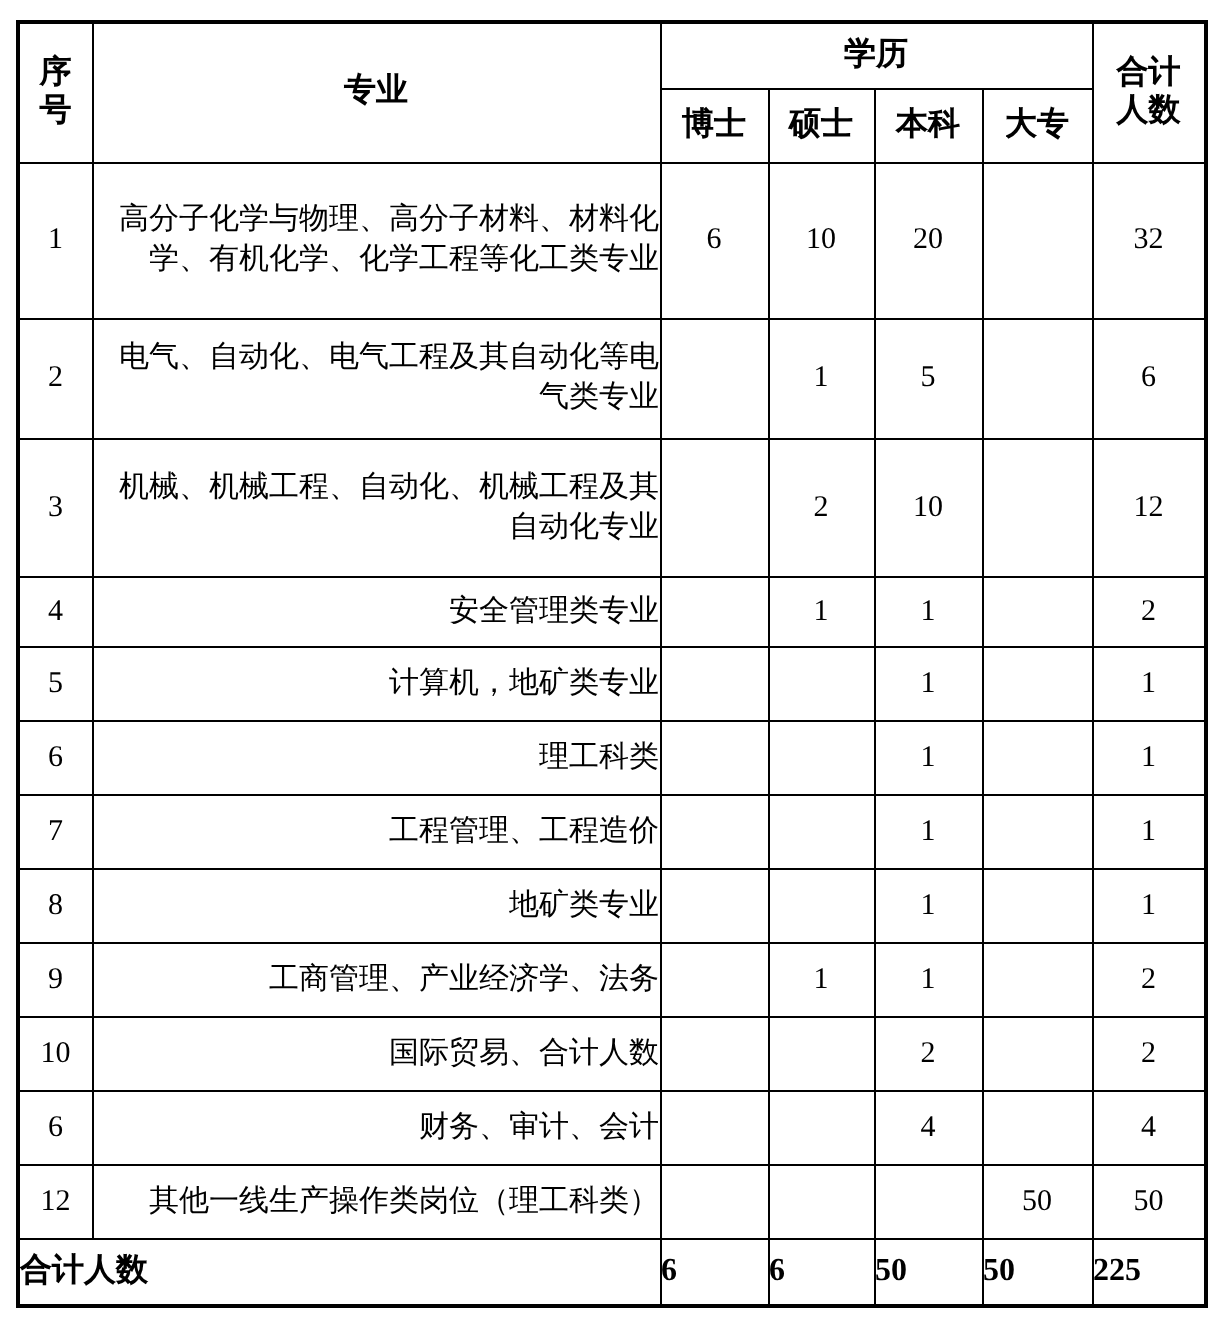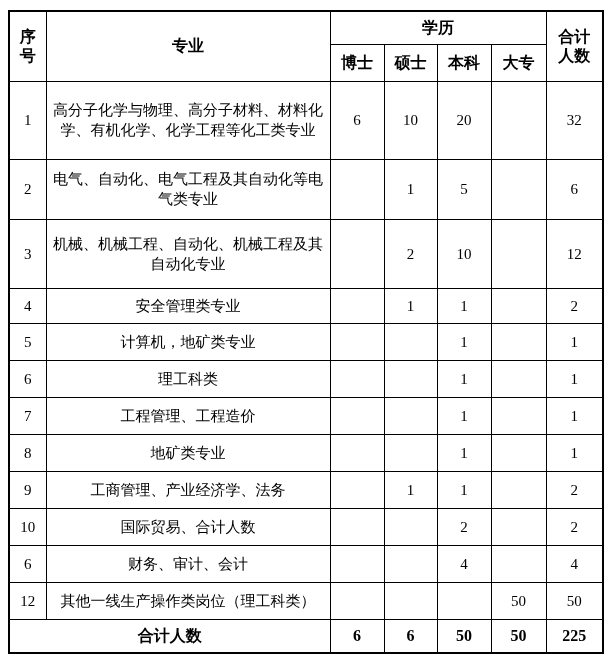--- a/index.html
+++ b/index.html
@@ -41,30 +41,30 @@
     text-align: center;
   }
   tr.hdr-top { height: 33px; }
   tr.hdr-sub { height: 37px; }
   th .stack-line { display: block; line-height: 19px; }
   
   td.num {
     text-align: center;
   }
   td.major {
-    text-align: center;
+    text-align: right;
     padding: 3px 6px 3px 7px;
     margin-left: 36px;
   }
   
   tr.footer-row { height: 34px; }
   tr.footer-row td {
     font-size: 16px;
     font-weight: bold;
-    text-align: center;
+    text-align: left;
   }
 </style>
 </head>
 <body>
 
 <div class="page">
   <table class="recruit">
     <colgroup>
       <col style="width:37px">
       <col style="width:284px">

